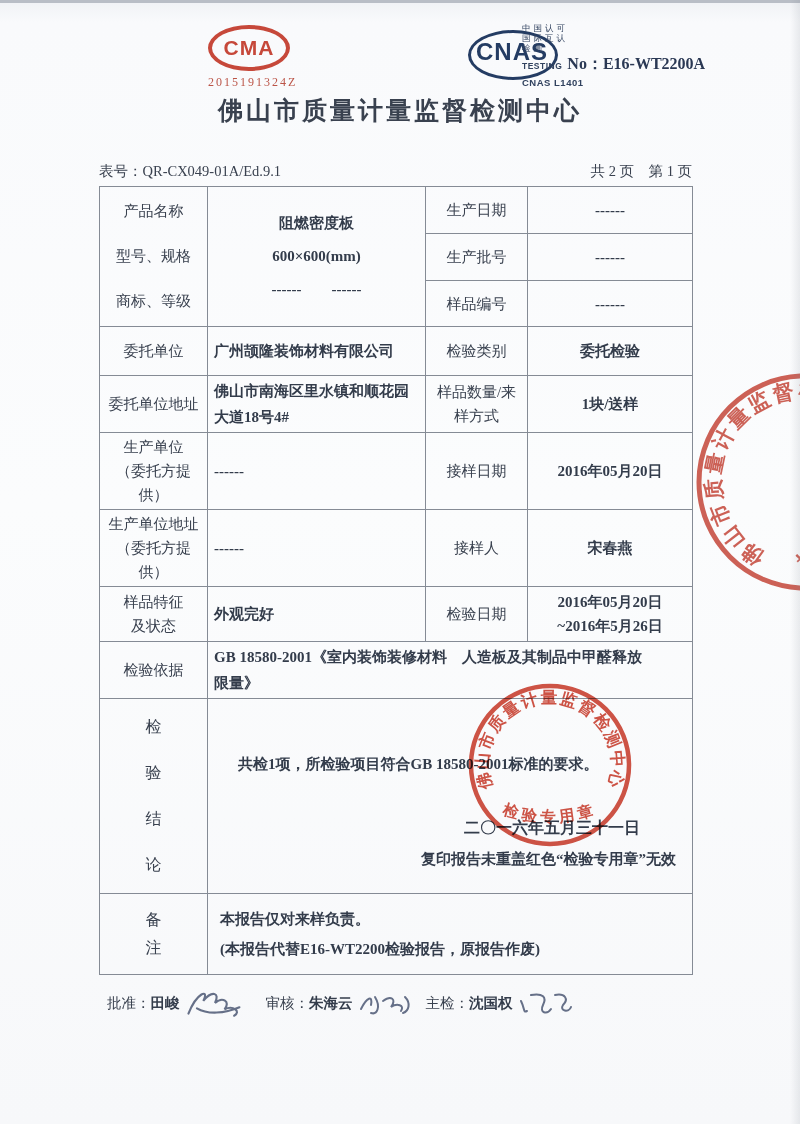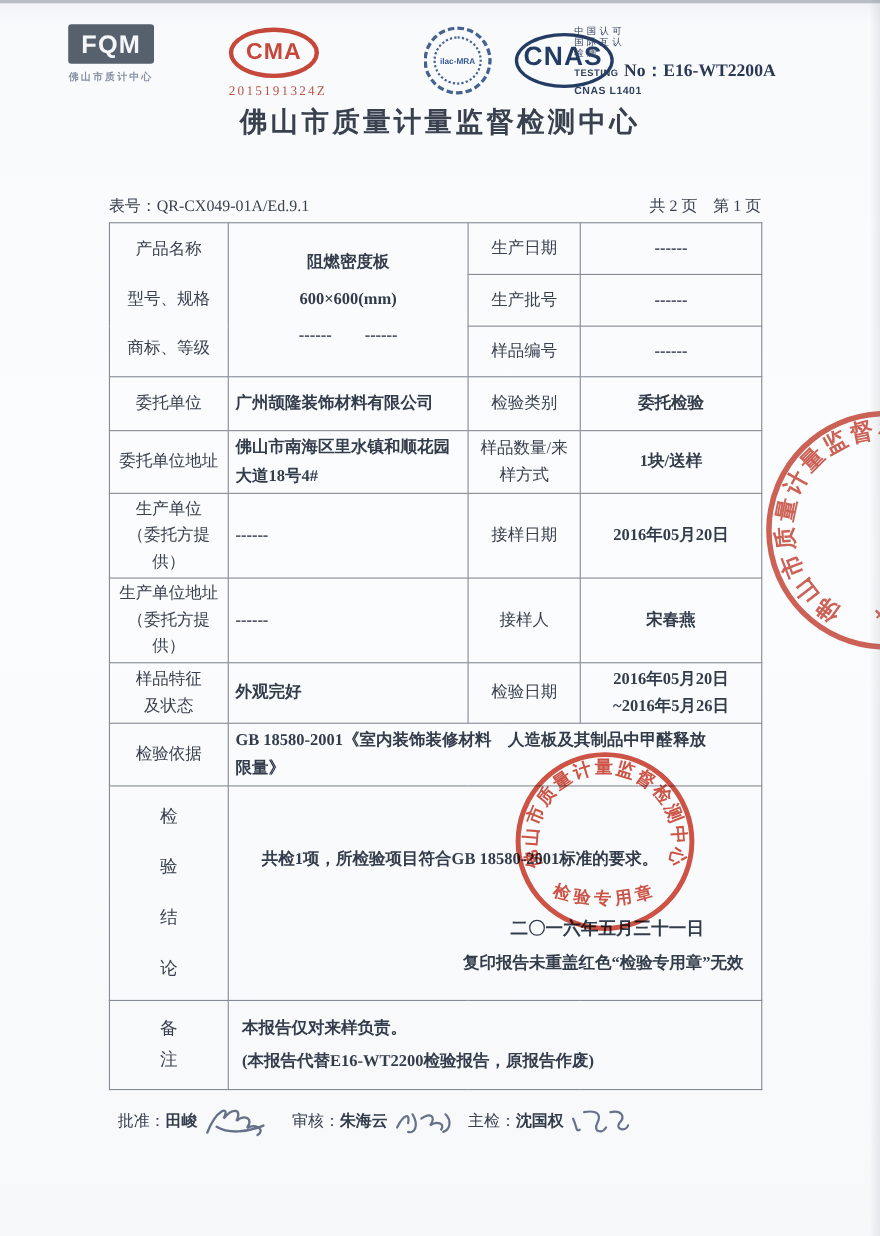--- a/index.html
+++ b/index.html
@@ -39,21 +39,21 @@
   .cnas-no .n{font-family:"Liberation Serif",serif;font-size:16px;font-weight:bold;color:#2a3854;margin-left:5px;white-space:nowrap;}
   .cnas-cert{font-size:9.5px;font-weight:bold;letter-spacing:.5px;margin-top:2px;}
 
   
   .title{position:absolute;top:94px;left:0;width:100%;text-align:center;}
   .title .t1{font-size:25px;font-weight:bold;letter-spacing:3px;color:#39414f;}
   .title .t2{font-size:25px;font-weight:bold;letter-spacing:6px;margin-top:3px;color:#39414f;}
 
   
   .content{position:absolute;left:99px;top:162px;width:593px;}
-  .meta{display:flex;justify-content:space-between;align-items:flex-end;font-size:14.5px;margin-bottom:5px;color:#39414f;margin-top:16px;}
+  .meta{display:flex;justify-content:space-between;align-items:flex-end;font-size:14.5px;margin-bottom:5px;color:#39414f;}
 
   table.rep{border-collapse:collapse;width:593px;table-layout:fixed;font-size:15px;color:#39414f;}
   table.rep td{border:1px solid #858b95;padding:2px 6px;}
   td.lbl{text-align:center;white-space:pre-line;line-height:24px;}
   td.val-c{text-align:center;font-weight:bold;white-space:pre-line;line-height:24px;color:#333c4b;}
   td.val-l{text-align:left;font-weight:bold;padding-left:11px;white-space:pre-line;line-height:26px;color:#333c4b;}
   td.prod-lbl{line-height:45px;}
   td.prod-val{line-height:33px;}
   td.v-label{white-space:pre-line;text-align:center;font-size:16px;line-height:46px;}
   td.v-label.rem{line-height:28px;font-size:16px;}
@@ -72,38 +72,27 @@
   
   .stamp{position:absolute;mix-blend-mode:multiply;}
   .stamp-center{left:450px;top:665px;opacity:.88;}
   .stamp-edge{left:675px;top:352px;opacity:.8;}
 </style>
 </head>
 <body>
 
 <div class="page">
 
-  <div class="logo" style="left:62px;top:22px;">
-    <div class="fqm-box">
-      <span>FQM</span>
-    </div>
-    <div class="fqm-cap">佛山市质计中心</div>
-  </div>
 
   <div class="logo" style="left:208px;top:25px;">
     <div class="red-oval cma-oval">CMA</div>
     <div class="red-cap cma-cap">2015191324Z</div>
   </div>
 
 
-  <div class="logo" style="left:385px;top:24px;">
-    <div class="ilac-ring">
-      <div class="ilac-inner">ilac-MRA</div>
-    </div>
-  </div>
 
   <div class="logo" style="left:468px;top:29px;">
     <div class="cnas-wrap">
       <div class="cnas-ellipse"></div>
       <div class="cnas-text">CNAS</div>
     </div>
   </div>
 
   <div class="cnas-info">
     <div class="ln">中国认可</div>

